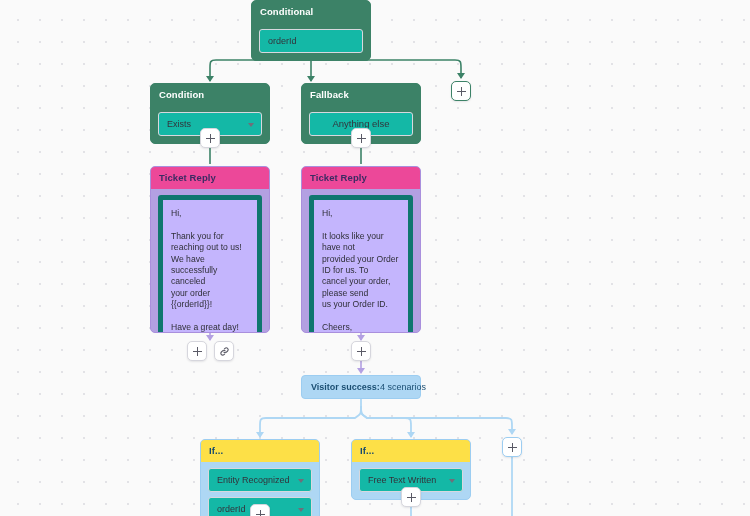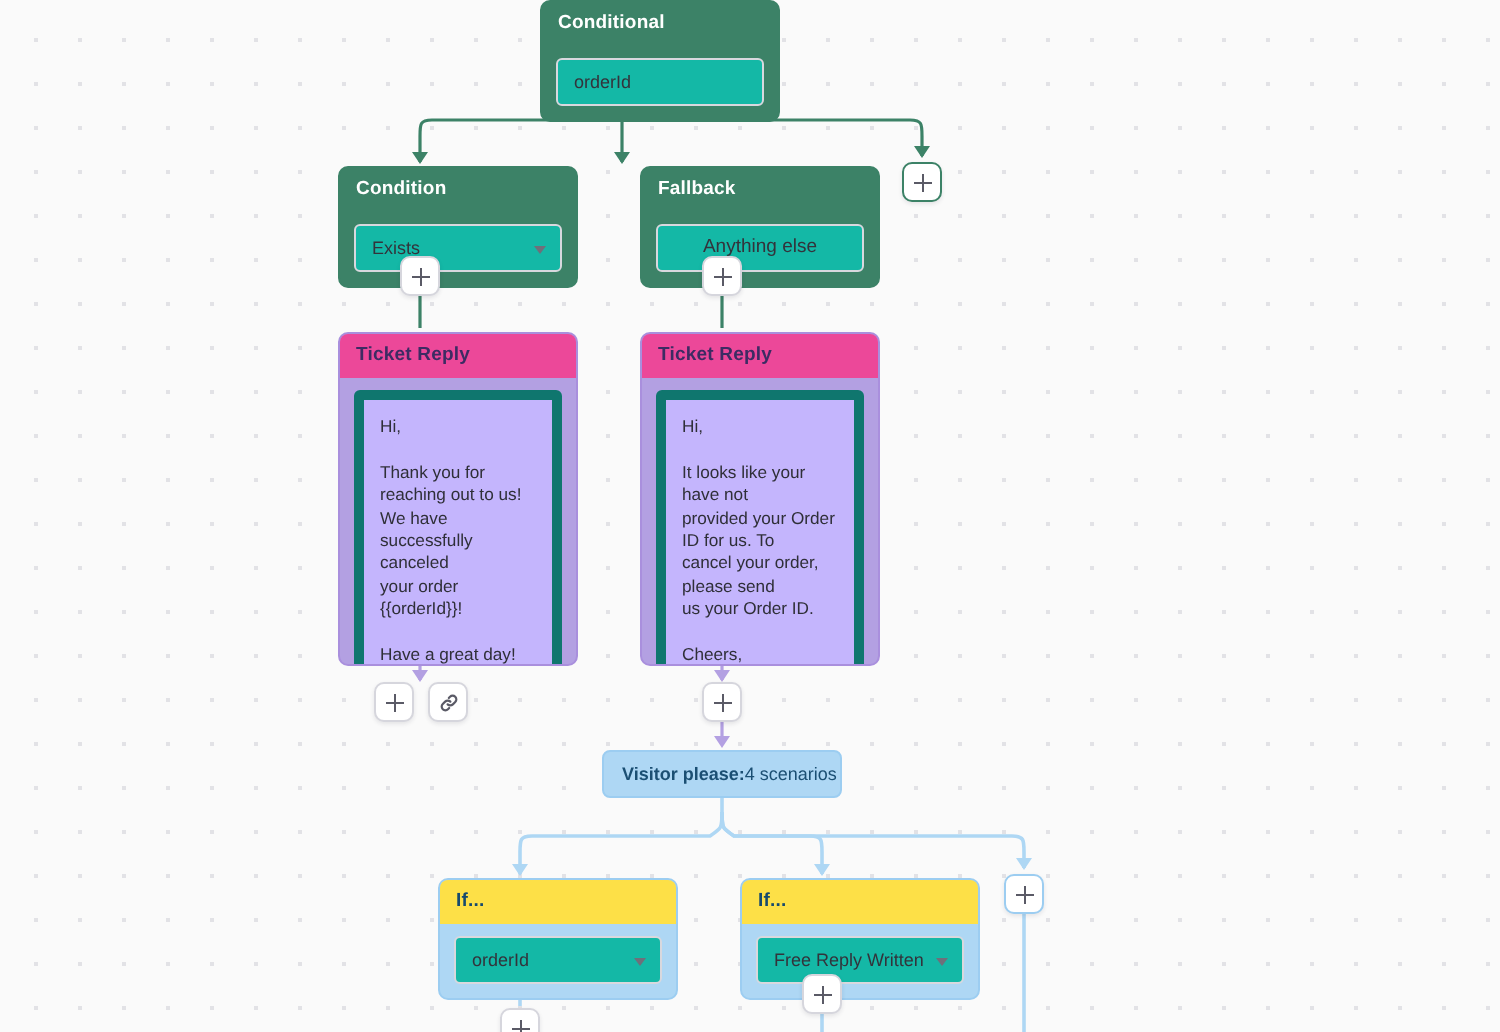--- a/index.html
+++ b/index.html
@@ -33,21 +33,20 @@
     height: 516px;
     pointer-events: none;
   }
 
   
   .node {
     position: absolute;
     border-radius: 5px;
     box-sizing: border-box;
     overflow: hidden;
-    margin-left: 19px;
   }
   .node-header {
     font-size: 9.5px;
     font-weight: bold;
     padding: 5px 8px 5px 8px;
     line-height: 12px;
     letter-spacing: .1px;
   }
   .node-body {
     padding: 6px 7px 7px 7px;
@@ -291,38 +290,42 @@
 provided your Order ID for us. To
 cancel your order, please send
 us your Order ID.
 
 Cheers,
 Support</div>
     </div>
   </div>
 
   <div class="chip" style="left:301px; top:375px; width:120px;">
-    <b>Visitor please:</b><span>4 scenarios</span>
+    <b>Visitor success:</b><span>4 scenarios</span>
   </div>
 
   <div class="node blue" style="left:200px; top:439px; width:120px;">
     <div class="node-header">If...</div>
     <div class="node-body">
+      <div class="field">
+        <span>Entity Recognized</span>
+        <span class="caret"></span>
+      </div>
       <div class="field">
         <span>orderId</span>
         <span class="caret"></span>
       </div>
     </div>
   </div>
 
   <div class="node blue" style="left:351px; top:439px; width:120px;">
     <div class="node-header">If...</div>
     <div class="node-body">
       <div class="field">
-        <span>Free Reply Written</span>
+        <span>Free Text Written</span>
         <span class="caret"></span>
       </div>
     </div>
   </div>
 
   <div class="btn green-b" style="left:451px; top:81px;">
     <span class="plus"></span>
   </div>
 
   <div class="btn gray" style="left:200px; top:128px;">

